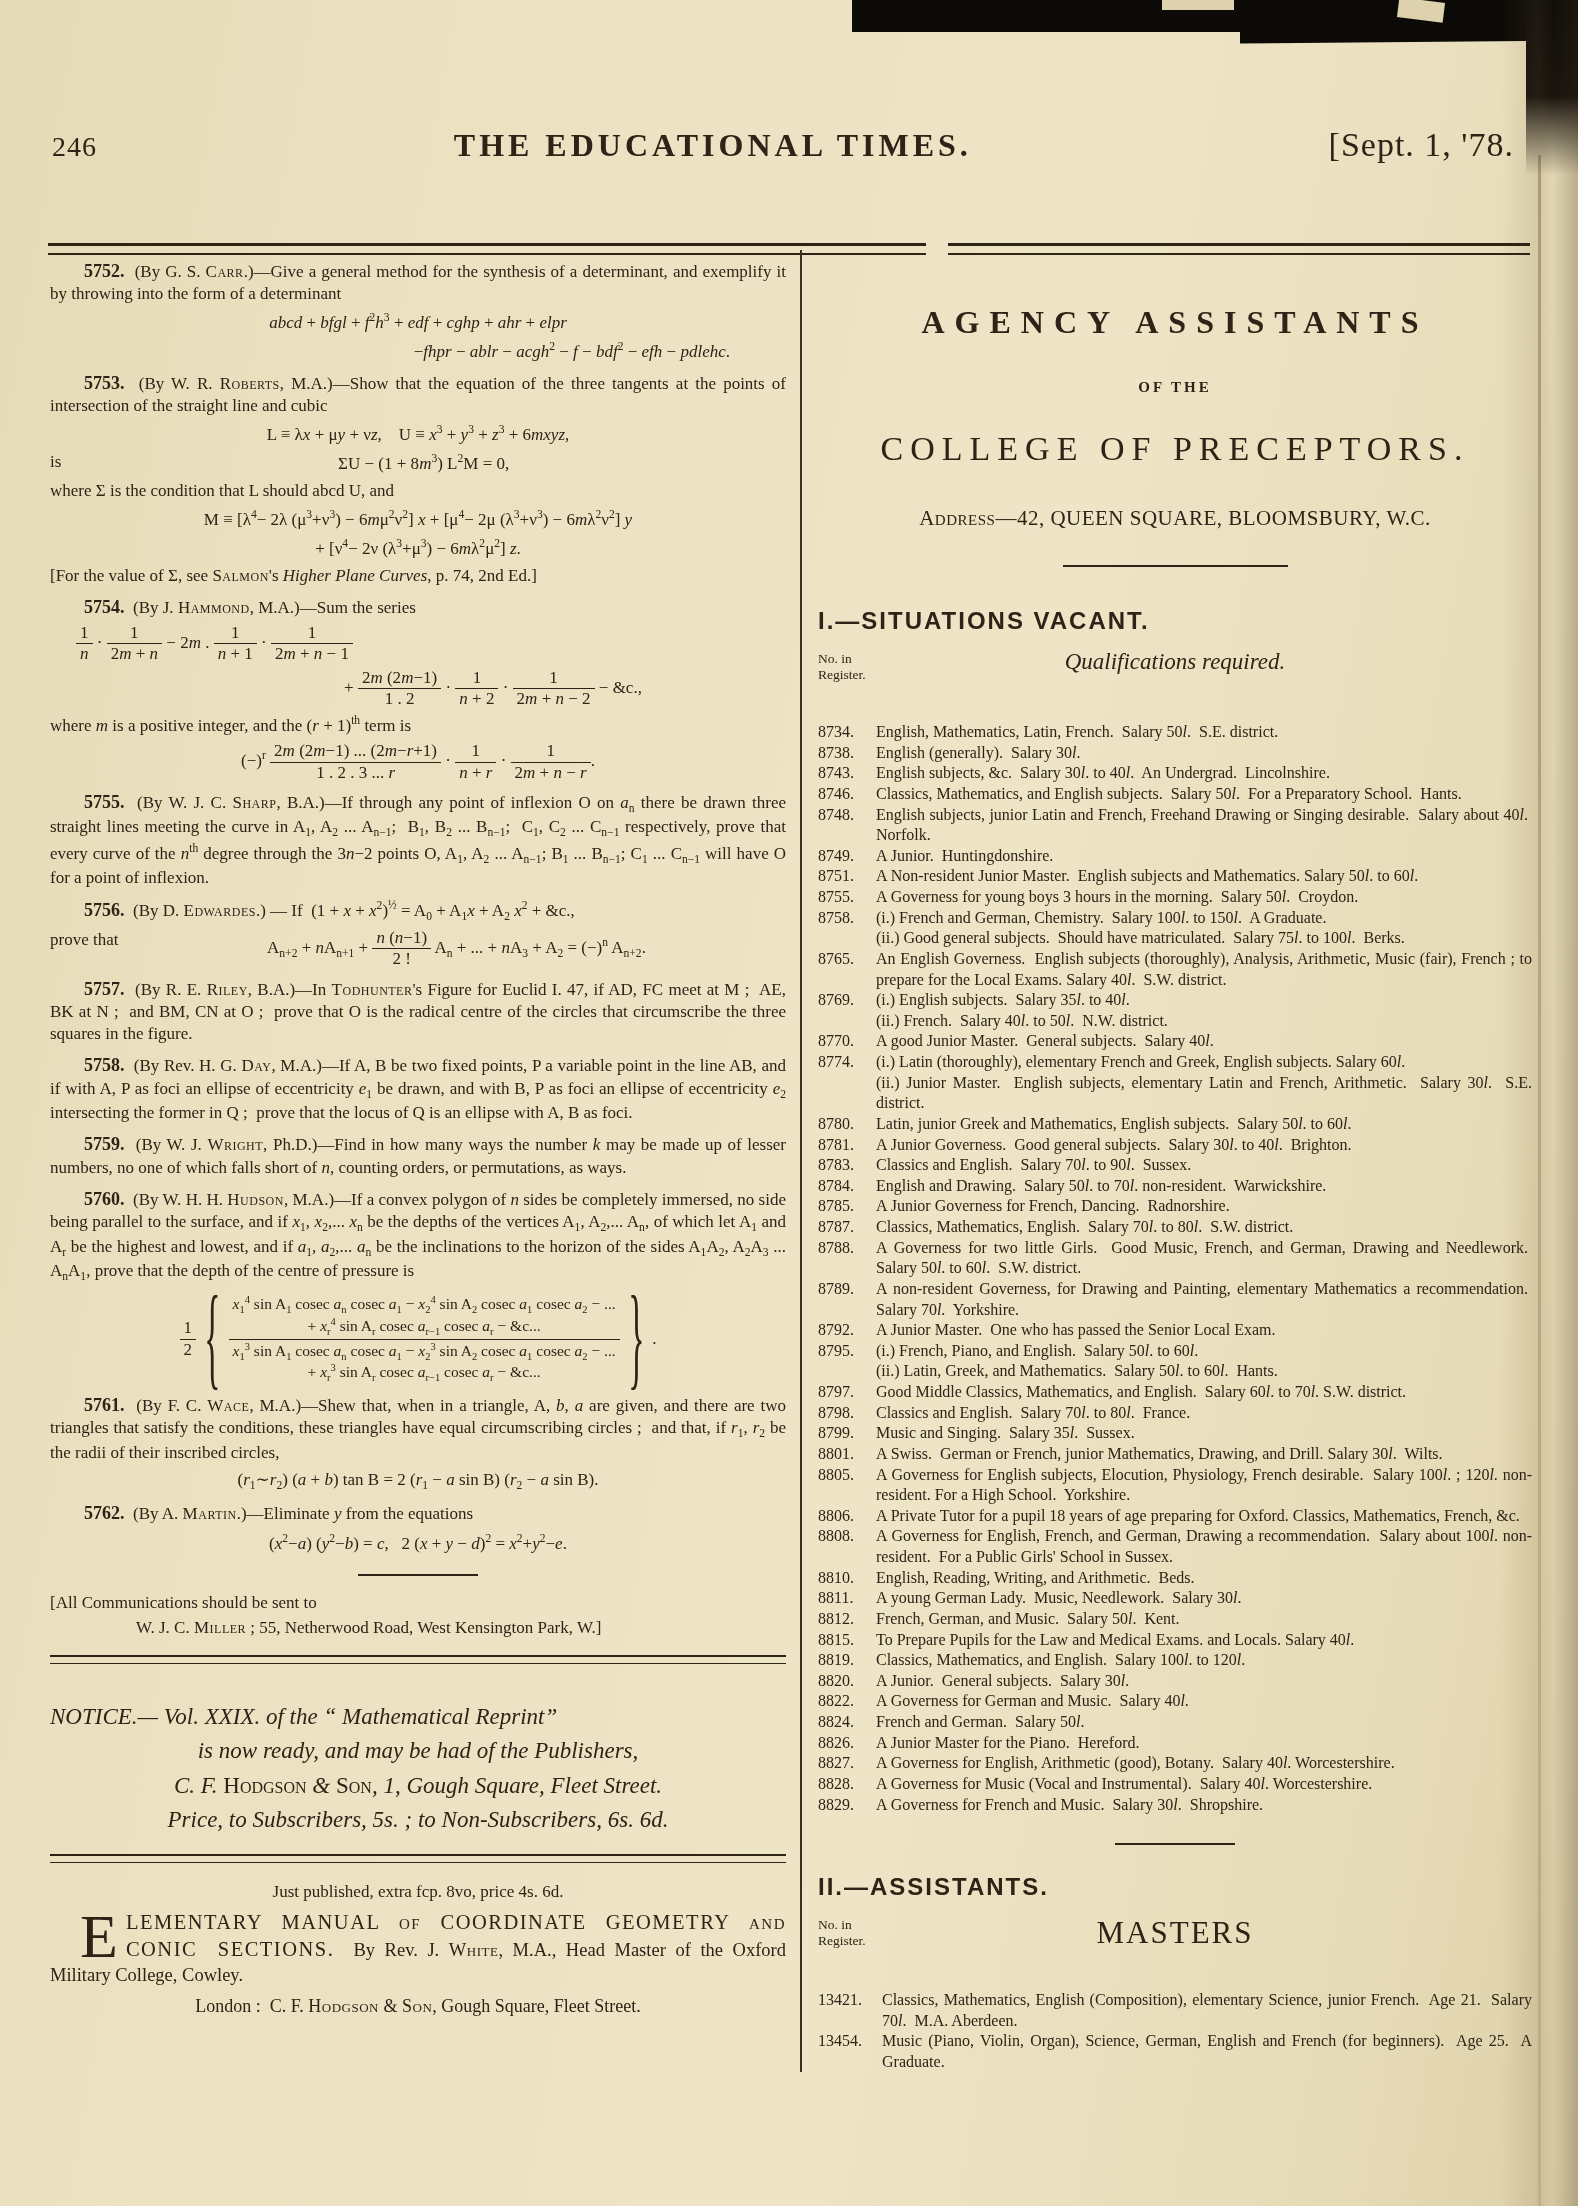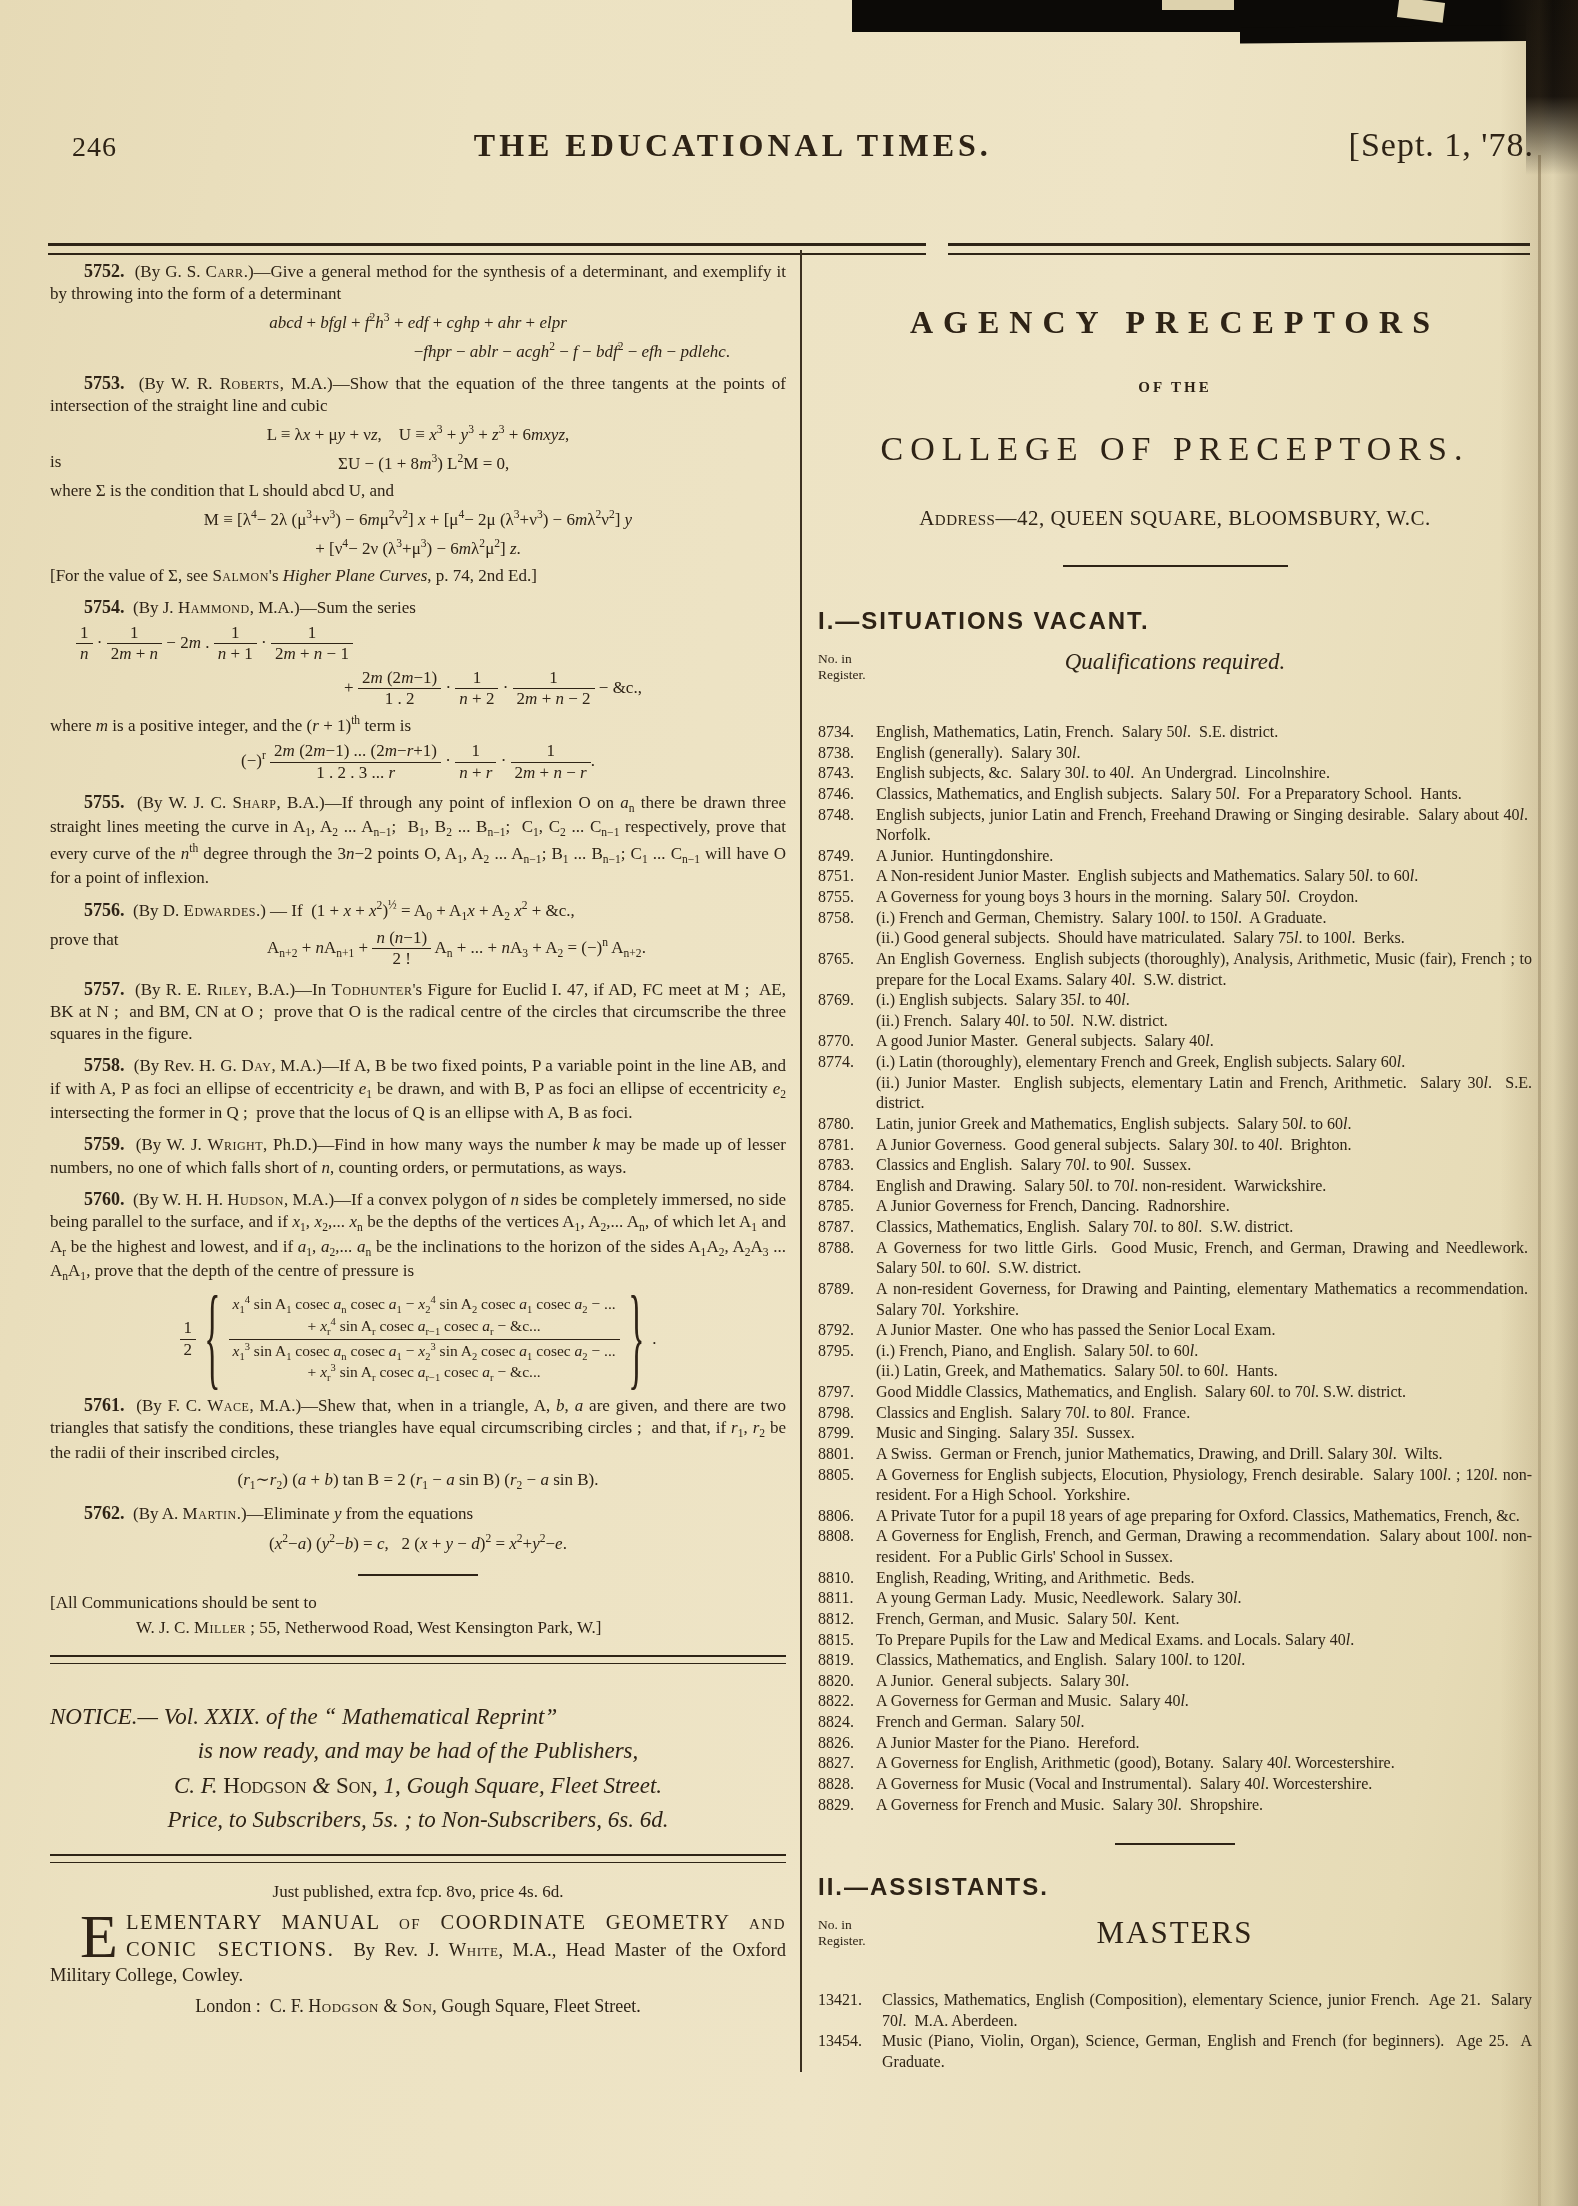--- a/index.html
+++ b/index.html
@@ -12,21 +12,21 @@
   .band2{position:absolute;top:26px;left:1240px;right:0;height:16px;background:#0c0a07;transform:skewY(-0.5deg);}
   .corner-r{position:absolute;top:0;right:0;width:52px;height:175px;
        background:linear-gradient(180deg,#0c0a07 0%,#14100c 55%,rgba(20,16,12,0) 100%);}
   .tabA{position:absolute;top:0;left:1162px;width:72px;height:10px;background:#ddd2ad;}
   .tabB{position:absolute;top:0;left:1398px;width:46px;height:20px;background:#ddd2ad;transform:rotate(7deg);}
   .edge-r{position:absolute;top:0;right:0;width:78px;height:100%;
        background:linear-gradient(90deg,rgba(0,0,0,0) 0%,rgba(120,95,55,.16) 50%,rgba(100,78,45,.06) 68%,rgba(70,52,28,.28) 100%);}
   .crease{position:absolute;top:155px;right:37px;width:3px;height:2051px;
        background:linear-gradient(180deg,rgba(85,64,32,.35),rgba(85,64,32,.12));}
   
-  .hdr{position:absolute;top:126px;left:72px;width:1462px;display:flex;align-items:baseline;}
+  .hdr{position:absolute;top:126px;left:52px;width:1462px;display:flex;align-items:baseline;}
   .pgnum{font-size:28px;letter-spacing:1px;}
   .ptitle{flex:1;text-align:center;font-size:32px;letter-spacing:4px;font-weight:600;}
   .pdate{font-size:34px;letter-spacing:1px;}
   .hrule{position:absolute;top:243px;height:7px;border-top:3px solid #2e2416;border-bottom:2px solid #2e2416;}
   .hrule.l{left:48px;width:878px;}
   .hrule.r{left:948px;width:582px;}
   .divider{position:absolute;left:800px;top:250px;width:2px;height:1822px;background:#3c3020;}
   
   .col-l{position:absolute;left:50px;top:260px;width:736px;font-size:17px;line-height:1.3;text-align:justify;}
   .prob{margin-bottom:9px;}
@@ -220,21 +220,21 @@
       <div class="nl">C. F. <span class="scup">Hodgson</span> &amp; <span class="scup">Son</span>, 1, Gough Square, Fleet Street.</div>
       <div class="nl">Price, to Subscribers, 5s. ; to Non-Subscribers, 6s. 6d.</div>
     </div>
     <div class="drule"></div>
     <div class="adpub">Just published, extra fcp. 8vo, price 4s. 6d.</div>
     <div class="adbody"><span class="dc">E</span><span class="adc">LEMENTARY MANUAL <span class="small">OF</span> COORDINATE GEOMETRY <span class="small">AND</span> CONIC SECTIONS.</span>&nbsp; By Rev. J. <span class="sc">White</span>, M.A., Head Master of the Oxford Military College, Cowley.</div>
     <div class="adimprint">London :&nbsp; C. F. <span class="sc">Hodgson</span> &amp; <span class="sc">Son</span>, Gough Square, Fleet Street.</div>
   </section>
 
   <section class="col-r">
-    <div class="agency1">AGENCY PRECEPTORS</div>
+    <div class="agency1">AGENCY ASSISTANTS</div>
     <div class="ofthe">OF THE</div>
     <div class="college">COLLEGE OF PRECEPTORS.</div>
     <div class="address"><span class="sc">Address</span>—42, QUEEN SQUARE, BLOOMSBURY, W.C.</div>
     <div class="shortrule"></div>
 
     <div class="sec-title">I.—SITUATIONS VACANT.</div>
     <div class="qualrow">
       <span class="reg">No. in<br>Register.</span>
       <div class="quals">Qualifications required.</div>
     </div>

